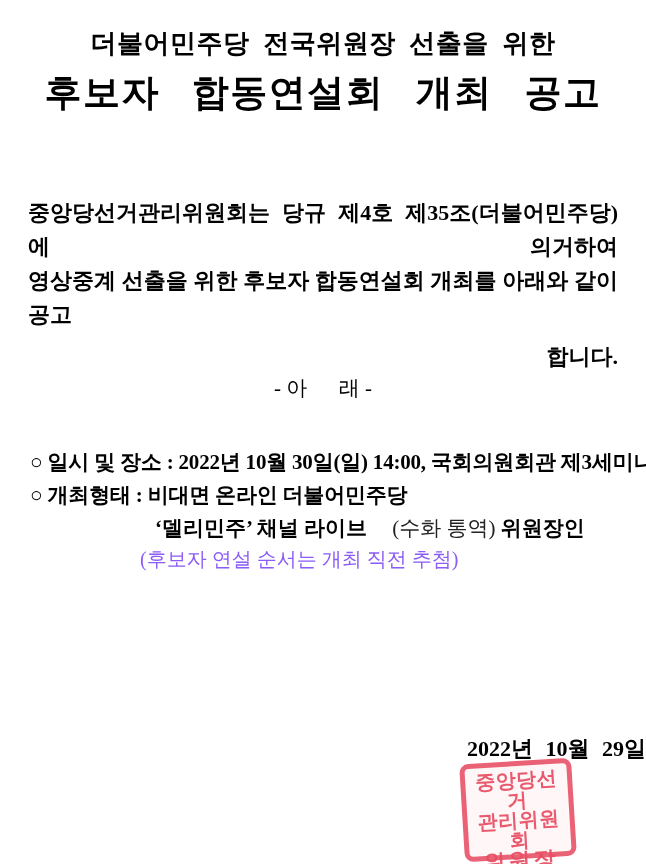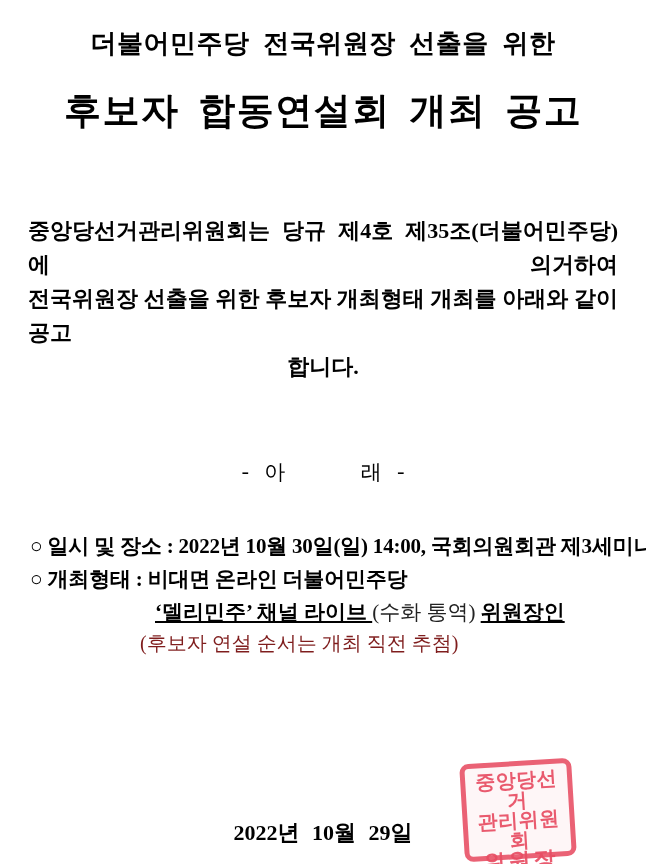--- a/index.html
+++ b/index.html
@@ -14,67 +14,65 @@
   .page { position: relative; width: 646px; height: 849px; }
 
   
   .title-block { padding-top: 26px; text-align: center; }
   .title-line1 {
     font-family: "Liberation Sans", sans-serif;
     font-size: 26px; font-weight: bold;
     letter-spacing: 0.5px; word-spacing: 6px;
   }
   .title-line2 {
-    font-family: Liberation Serif, serif;
+    font-family: Liberation Mono, monospace;
     font-size: 37px; font-weight: bold;
-    margin-top: 25px;
+    margin-top: 7px;
     letter-spacing: 1.5px; word-spacing: 8px;
   }
 
   
   .intro {
     margin-top: 78px;
     padding: 0 28px;
     font-size: 22px; font-weight: bold;
     line-height: 34px;
   }
   .intro .line-justify { text-align: justify; text-align-last: justify; }
-  .intro .line-plain   { text-align: center; }
+  .intro .line-plain   { text-align: right; margin-top: 8px; }
 
   
   .below-divider {
-    margin-top: 74px;
     text-align: center;
     font-size: 21px; font-weight: normal;
     white-space: pre;
-    font-family: Liberation Mono, monospace;
   }
 
   
   .notice-list { margin-top: 44px; padding: 0 20px 0 30px; }
   .notice-item {
     font-size: 21px; font-weight: bold;
     line-height: 33px;
     letter-spacing: -0.2px;
     white-space: nowrap;
   }
   .notice-sub1 { margin-left: 125px; font-size: 21px; line-height: 33px; white-space: nowrap; }
-  .notice-sub1 .bold { font-weight: bold; text-decoration: underline; }
-  .notice-sub1 .light { font-weight: normal; color: #222222; }
+  .notice-sub1 .bold { font-weight: bold; }
+  .notice-sub1 .light { font-weight: normal; color: #222222; margin-left: 20px; }
   .notice-sub2 {
     margin-left: 110px;
     font-size: 20px; font-weight: normal;
-    line-height: 29px; color: #7f1d1d;
+    line-height: 29px; color: #8b5cf6;
     white-space: nowrap;
   }
 
   
   .event-date {
     margin-top: 160px;
-    text-align: center;
+    text-align: right;
     font-size: 22px; font-weight: bold;
     word-spacing: 7px;
   }
 
   
   .seal {
     position: absolute;
     left: 462px; top: 761px;
     width: 112px; height: 98px;
     border: 5px solid rgba(231, 77, 99, 0.88);
@@ -102,21 +100,21 @@
 
 <div class="page">
 
   <div class="title-block">
     <div class="title-line1">더불어민주당 전국위원장 선출을 위한</div>
     <div class="title-line2">후보자 합동연설회 개최 공고</div>
   </div>
 
   <div class="intro">
     <div class="line-justify">중앙당선거관리위원회는 당규 제4호 제35조(더불어민주당)에 의거하여</div>
-    <div class="line-justify">전국위원장 선출을 위한 후보자 개최형태 개최를 아래와 같이 공고</div>
+    <div class="line-justify">영상중계 선출을 위한 후보자 합동연설회 개최를 아래와 같이 공고</div>
     <div class="line-plain">합니다.</div>
   </div>
 
   <div class="below-divider">- 아      래 -</div>
 
   <div class="notice-list">
     <div class="notice-item">○ 일시 및 장소 : 2022년 10월 30일(일) 14:00, 국회의원회관 제3세미나실</div>
     <div class="notice-item">○ 개최형태 : 비대면 온라인 더불어민주당</div>
     <div class="notice-sub1">
       <span class="bold">‘델리민주’  채널 라이브 </span><span class="light">(수화 통역) </span><span class="bold">위원장인</span>

